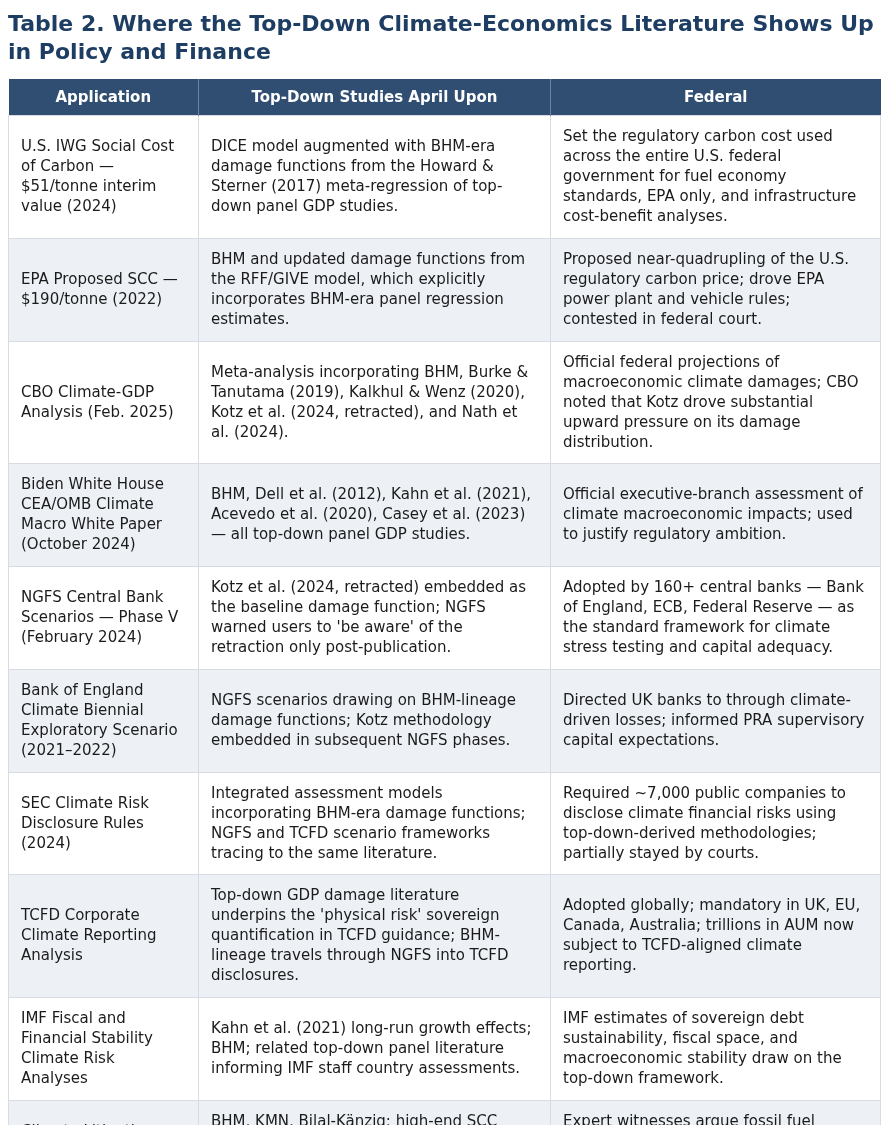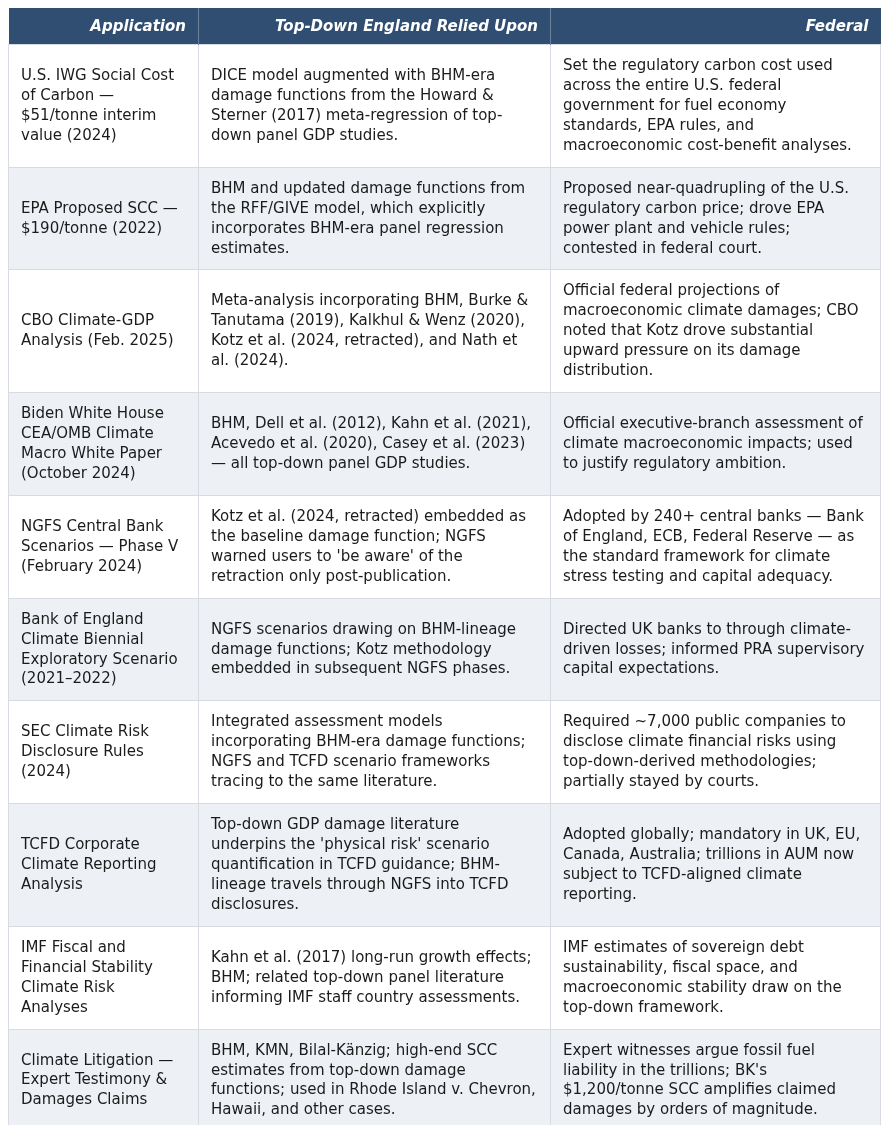--- a/index.html
+++ b/index.html
@@ -25,25 +25,24 @@
     border-collapse: collapse;
     width: 872px;
     margin-left: 2px;
     table-layout: fixed;
   }
   table.data-table th {
     background: var(--header-bg, #2f4e72);
     color: var(--header-text, #ffffff);
     font-size: 15px;
     font-weight: bold;
-    text-align: right;
+    text-align: center;
     vertical-align: middle;
     padding: 9px 12px;
     border-right: 1px solid rgba(255,255,255,0.30);
-    font-style: italic;
   }
   table.data-table th:last-child { border-right: none; }
   table.data-table td {
     font-size: 15px;
     line-height: 1.33;
     text-align: left;
     vertical-align: middle;
     padding: 11px 12px;
     border: 1px solid var(--border, #d8dce2);
     background: #ffffff;
@@ -51,78 +50,79 @@
   }
   table.data-table tbody tr:nth-child(even) td {
     background: var(--row-alt-bg, #edf1f6);
   }
 </style>
 </head>
 <body>
 
 <div class="page">
 
+  <h1 class="title">Table 2. Where the Top-Down Climate-Economics Literature Shows Up in Policy and Finance</h1>
 
   <table class="data-table">
     <colgroup>
       <col style="width:190px">
       <col style="width:352px">
       <col style="width:330px">
     </colgroup>
     <thead>
       <tr>
         <th>Application</th>
-        <th>Top-Down England Relied Upon</th>
+        <th>Top-Down Studies April Upon</th>
         <th>Federal</th>
       </tr>
     </thead>
     <tbody>
       <tr>
         <td>U.S. IWG Social Cost of Carbon — $51/tonne interim value (2024)</td>
         <td>DICE model augmented with BHM-era damage functions from the Howard &amp; Sterner (2017) meta-regression of top-down panel GDP studies.</td>
-        <td>Set the regulatory carbon cost used across the entire U.S. federal government for fuel economy standards, EPA rules, and macroeconomic cost-benefit analyses.</td>
+        <td>Set the regulatory carbon cost used across the entire U.S. federal government for fuel economy standards, EPA only, and infrastructure cost-benefit analyses.</td>
       </tr>
       <tr>
         <td>EPA Proposed SCC — $190/tonne (2022)</td>
         <td>BHM and updated damage functions from the RFF/GIVE model, which explicitly incorporates BHM-era panel regression estimates.</td>
         <td>Proposed near-quadrupling of the U.S. regulatory carbon price; drove EPA power plant and vehicle rules; contested in federal court.</td>
       </tr>
       <tr>
         <td>CBO Climate-GDP Analysis (Feb. 2025)</td>
         <td>Meta-analysis incorporating BHM, Burke &amp; Tanutama (2019), Kalkhul &amp; Wenz (2020), Kotz et al. (2024, retracted), and Nath et al. (2024).</td>
         <td>Official federal projections of macroeconomic climate damages; CBO noted that Kotz drove substantial upward pressure on its damage distribution.</td>
       </tr>
       <tr>
         <td>Biden White House CEA/OMB Climate Macro White Paper (October 2024)</td>
         <td>BHM, Dell et al. (2012), Kahn et al. (2021), Acevedo et al. (2020), Casey et al. (2023) — all top-down panel GDP studies.</td>
         <td>Official executive-branch assessment of climate macroeconomic impacts; used to justify regulatory ambition.</td>
       </tr>
       <tr>
         <td>NGFS Central Bank Scenarios — Phase V (February 2024)</td>
         <td>Kotz et al. (2024, retracted) embedded as the baseline damage function; NGFS warned users to 'be aware' of the retraction only post-publication.</td>
-        <td>Adopted by 240+ central banks — Bank of England, ECB, Federal Reserve — as the standard framework for climate stress testing and capital adequacy.</td>
+        <td>Adopted by 160+ central banks — Bank of England, ECB, Federal Reserve — as the standard framework for climate stress testing and capital adequacy.</td>
       </tr>
       <tr>
         <td>Bank of England Climate Biennial Exploratory Scenario (2021–2022)</td>
         <td>NGFS scenarios drawing on BHM-lineage damage functions; Kotz methodology embedded in subsequent NGFS phases.</td>
         <td>Directed UK banks to through climate-driven losses; informed PRA supervisory capital expectations.</td>
       </tr>
       <tr>
         <td>SEC Climate Risk Disclosure Rules (2024)</td>
         <td>Integrated assessment models incorporating BHM-era damage functions; NGFS and TCFD scenario frameworks tracing to the same literature.</td>
         <td>Required ~7,000 public companies to disclose climate financial risks using top-down-derived methodologies; partially stayed by courts.</td>
       </tr>
       <tr>
         <td>TCFD Corporate Climate Reporting Analysis</td>
-        <td>Top-down GDP damage literature underpins the 'physical risk' scenario quantification in TCFD guidance; BHM-lineage travels through NGFS into TCFD disclosures.</td>
+        <td>Top-down GDP damage literature underpins the 'physical risk' sovereign quantification in TCFD guidance; BHM-lineage travels through NGFS into TCFD disclosures.</td>
         <td>Adopted globally; mandatory in UK, EU, Canada, Australia; trillions in AUM now subject to TCFD-aligned climate reporting.</td>
       </tr>
       <tr>
         <td>IMF Fiscal and Financial Stability Climate Risk Analyses</td>
-        <td>Kahn et al. (2017) long-run growth effects; BHM; related top-down panel literature informing IMF staff country assessments.</td>
+        <td>Kahn et al. (2021) long-run growth effects; BHM; related top-down panel literature informing IMF staff country assessments.</td>
         <td>IMF estimates of sovereign debt sustainability, fiscal space, and macroeconomic stability draw on the top-down framework.</td>
       </tr>
       <tr>
         <td>Climate Litigation — Expert Testimony &amp; Damages Claims</td>
         <td>BHM, KMN, Bilal-Känzig; high-end SCC estimates from top-down damage functions; used in Rhode Island v. Chevron, Hawaii, and other cases.</td>
         <td>Expert witnesses argue fossil fuel liability in the trillions; BK's $1,200/tonne SCC amplifies claimed damages by orders of magnitude.</td>
       </tr>
     </tbody>
   </table>
 

